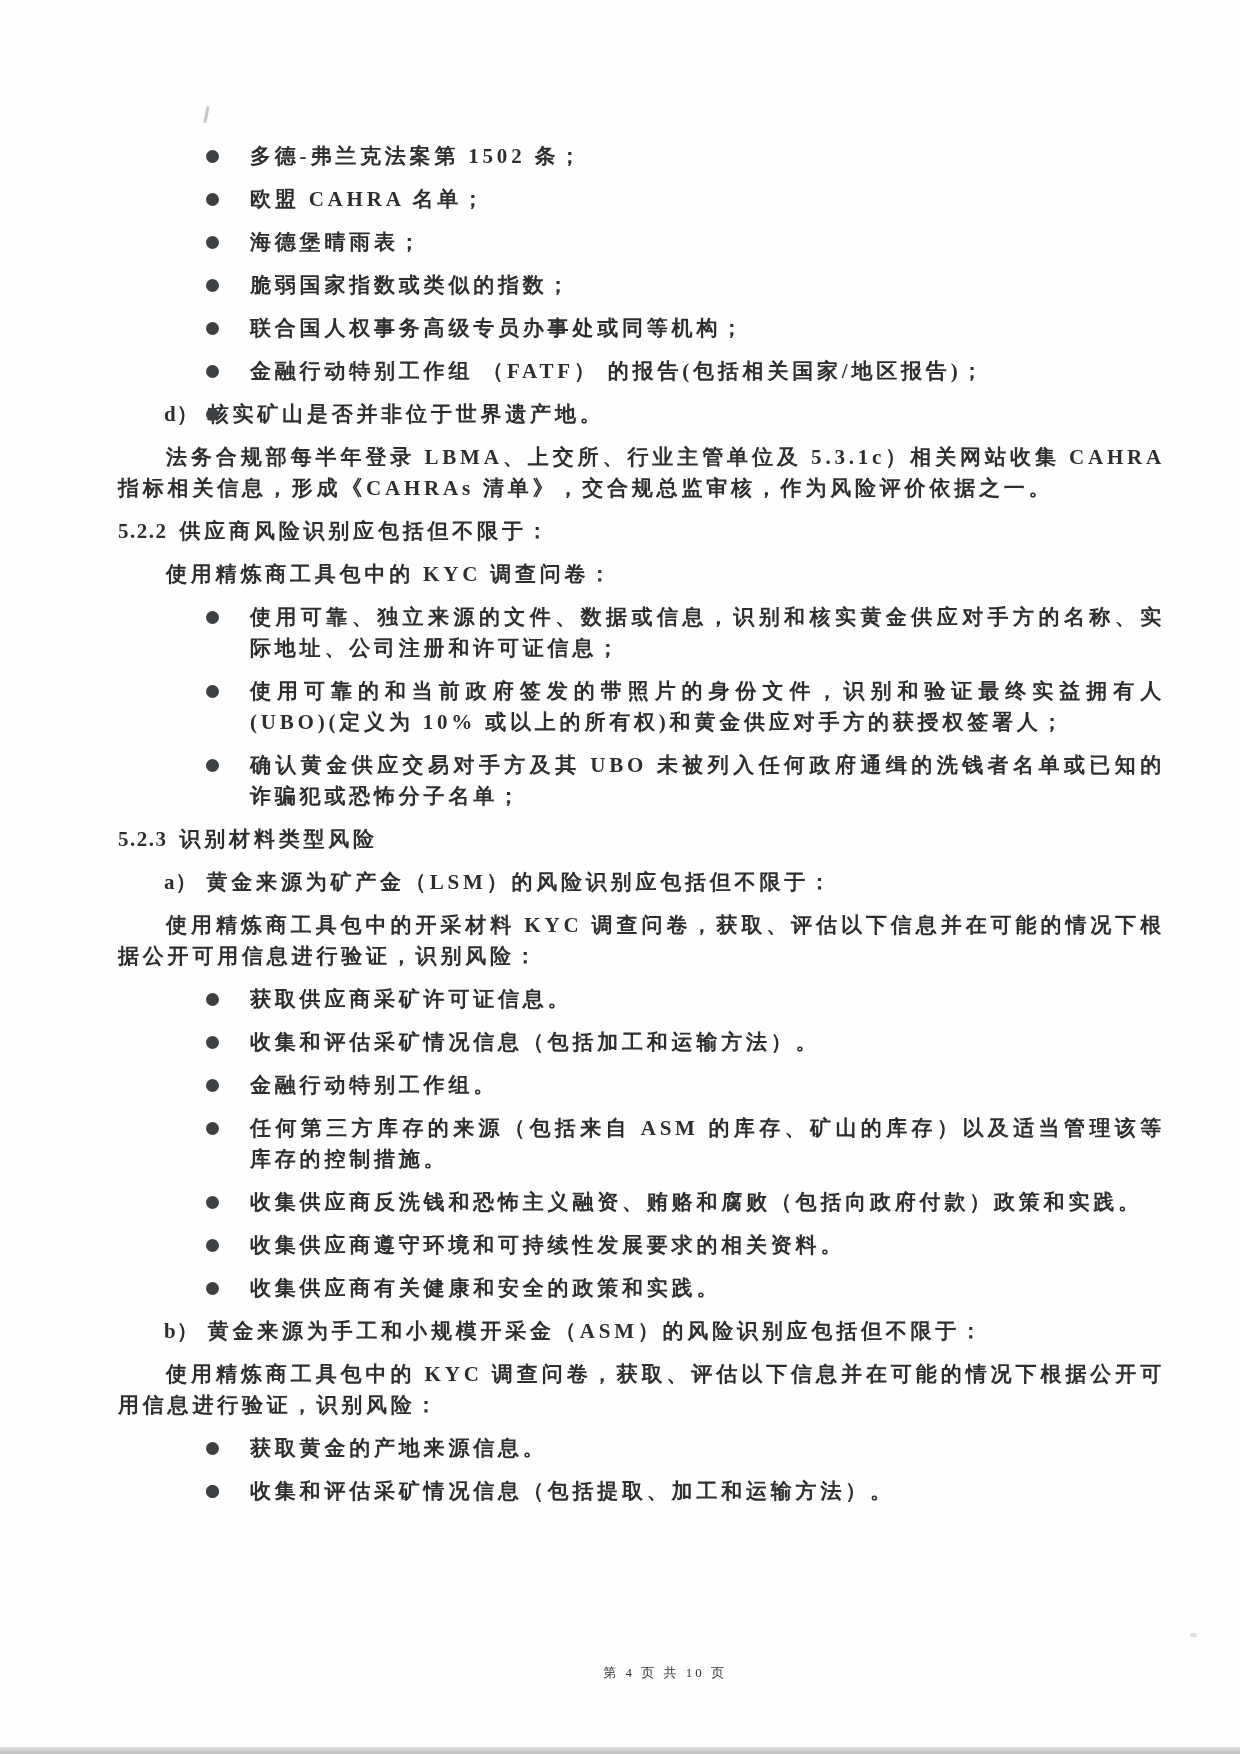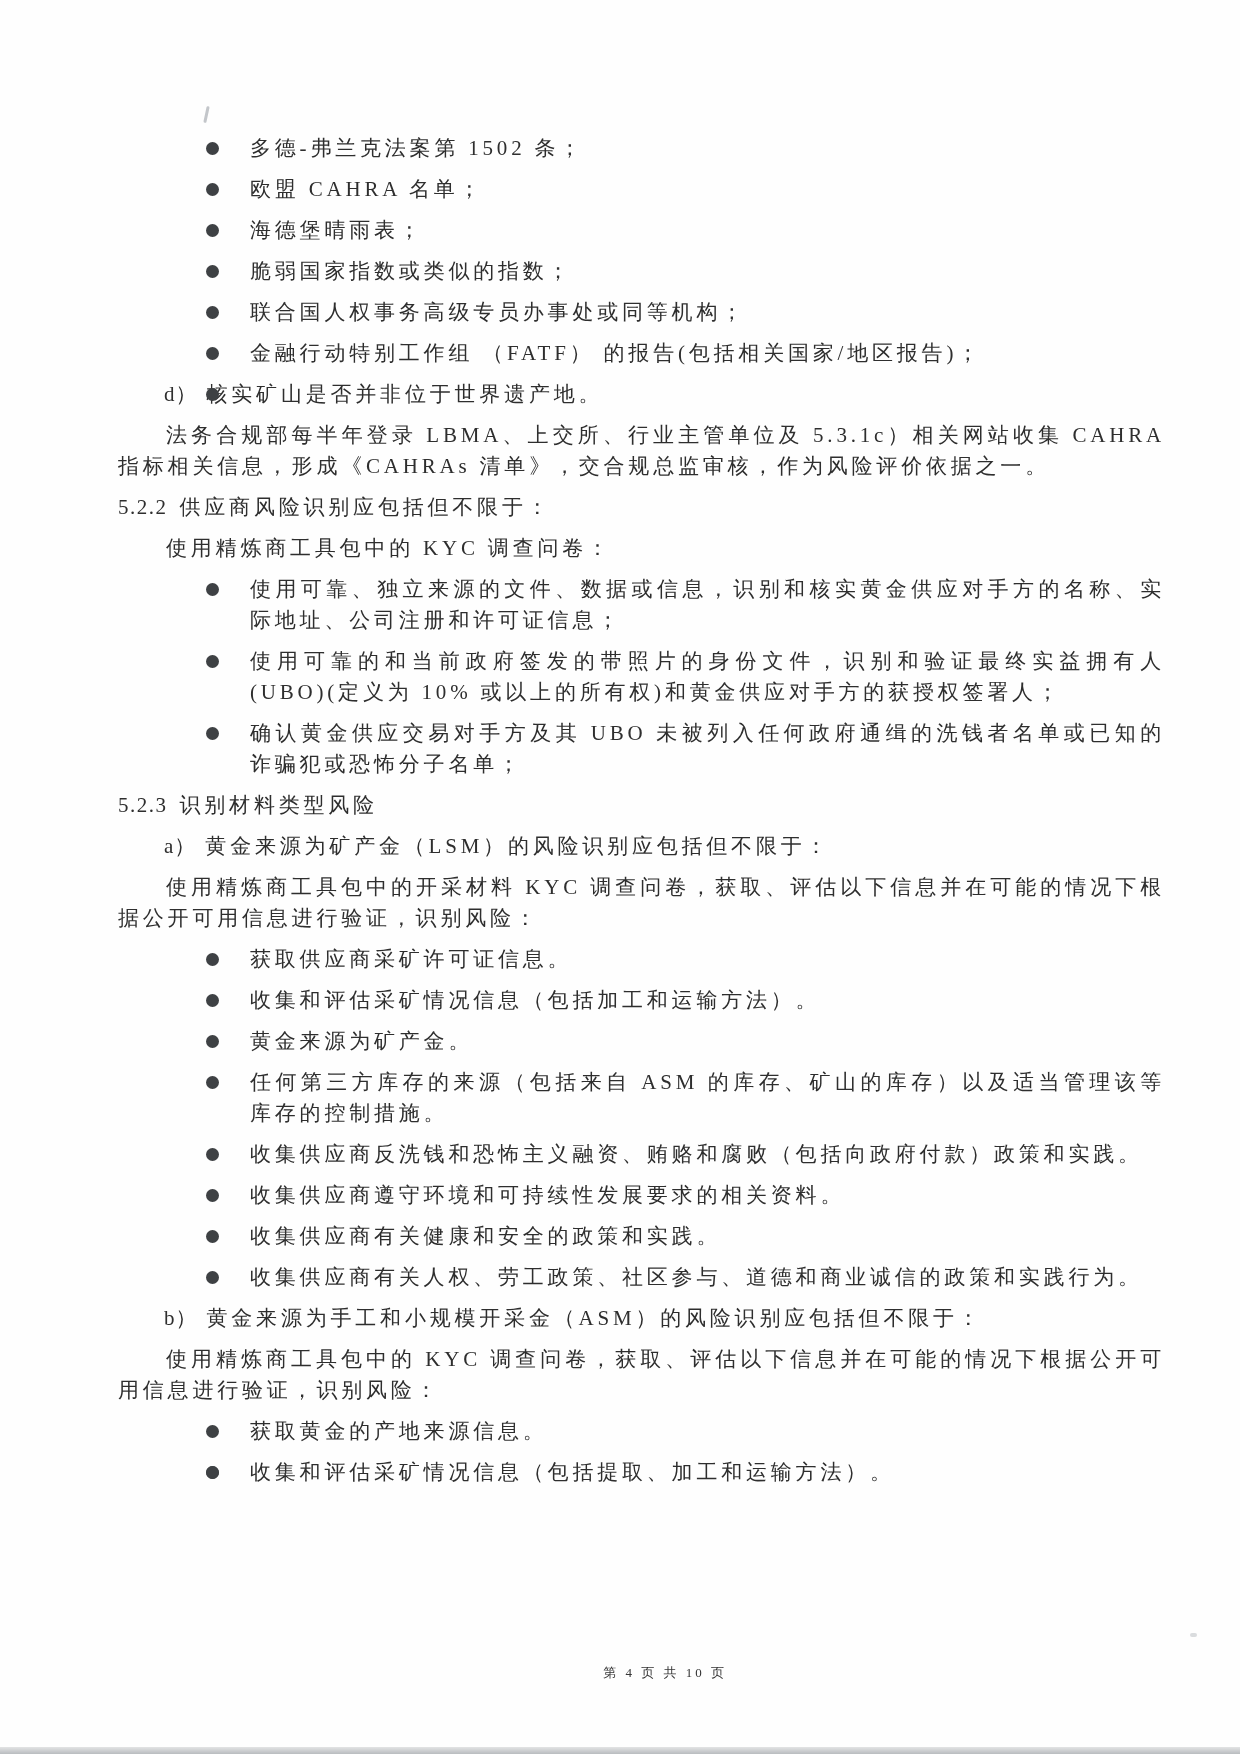--- a/index.html
+++ b/index.html
@@ -15,21 +15,21 @@
     font-size: 21px;
     line-height: 31px;
     letter-spacing: 3.8px;
   }
   .doc {
     position: absolute;
     top: 129px;
     left: 118px;
     width: 1047px;
   }
-  .block { margin: 4px 0 10px 0; text-align: justify; }
+  .block { margin: 12px 0 10px 0; text-align: justify; font-weight: bold; }
   .bullet { position: relative; padding-left: 132px; }
   .bullet .dot {
     position: absolute;
     left: 88px;
     top: 9px;
     width: 13px;
     height: 13px;
     border-radius: 50%;
     background: #3e4144;
   }
@@ -96,26 +96,25 @@
       <div class="block section"><span class="num">5.2.2</span><span>供应商风险识别应包括但不限于：</span></div>
       <div class="block indent"><span>使用精炼商工具包中的 KYC 调查问卷：</span></div>
       <div class="block bullet"><span class="dot"></span><span>使用可靠、独立来源的文件、数据或信息，识别和核实黄金供应对手方的名称、实际地址、公司注册和许可证信息；</span></div>
       <div class="block bullet"><span class="dot"></span><span>使用可靠的和当前政府签发的带照片的身份文件，识别和验证最终实益拥有人 (UBO)(定义为 10% 或以上的所有权)和黄金供应对手方的获授权签署人；</span></div>
       <div class="block bullet"><span class="dot"></span><span>确认黄金供应交易对手方及其 UBO 未被列入任何政府通缉的洗钱者名单或已知的诈骗犯或恐怖分子名单；</span></div>
       <div class="block section"><span class="num">5.2.3</span><span>识别材料类型风险</span></div>
       <div class="block letter"><span class="label">a）</span><span>黄金来源为矿产金（LSM）的风险识别应包括但不限于：</span></div>
       <div class="block para"><span>使用精炼商工具包中的开采材料 KYC 调查问卷，获取、评估以下信息并在可能的情况下根据公开可用信息进行验证，识别风险：</span></div>
       <div class="block bullet"><span class="dot"></span><span>获取供应商采矿许可证信息。</span></div>
       <div class="block bullet"><span class="dot"></span><span>收集和评估采矿情况信息（包括加工和运输方法）。</span></div>
-      <div class="block bullet"><span class="dot"></span><span>黄金来源为矿产金。</span></div>
+      <div class="block bullet"><span class="dot"></span><span>金融行动特别工作组。</span></div>
       <div class="block bullet"><span class="dot"></span><span>任何第三方库存的来源（包括来自 ASM 的库存、矿山的库存）以及适当管理该等库存的控制措施。</span></div>
       <div class="block bullet"><span class="dot"></span><span>收集供应商反洗钱和恐怖主义融资、贿赂和腐败（包括向政府付款）政策和实践。</span></div>
       <div class="block bullet"><span class="dot"></span><span>收集供应商遵守环境和可持续性发展要求的相关资料。</span></div>
       <div class="block bullet"><span class="dot"></span><span>收集供应商有关健康和安全的政策和实践。</span></div>
-      <div class="block bullet"><span class="dot"></span><span>收集供应商有关人权、劳工政策、社区参与、道德和商业诚信的政策和实践行为。</span></div>
       <div class="block letter"><span class="label">b）</span><span>黄金来源为手工和小规模开采金（ASM）的风险识别应包括但不限于：</span></div>
       <div class="block para"><span>使用精炼商工具包中的 KYC 调查问卷，获取、评估以下信息并在可能的情况下根据公开可用信息进行验证，识别风险：</span></div>
       <div class="block bullet"><span class="dot"></span><span>获取黄金的产地来源信息。</span></div>
       <div class="block bullet"><span class="dot"></span></div>
       <div class="block bullet"><span class="dot"></span><span>收集和评估采矿情况信息（包括提取、加工和运输方法）。</span></div>
     </main>
   <div class="footer">
     <span>第 4 页 共 10 页</span>
   </div>
   <span class="artifact-speck"></span>

